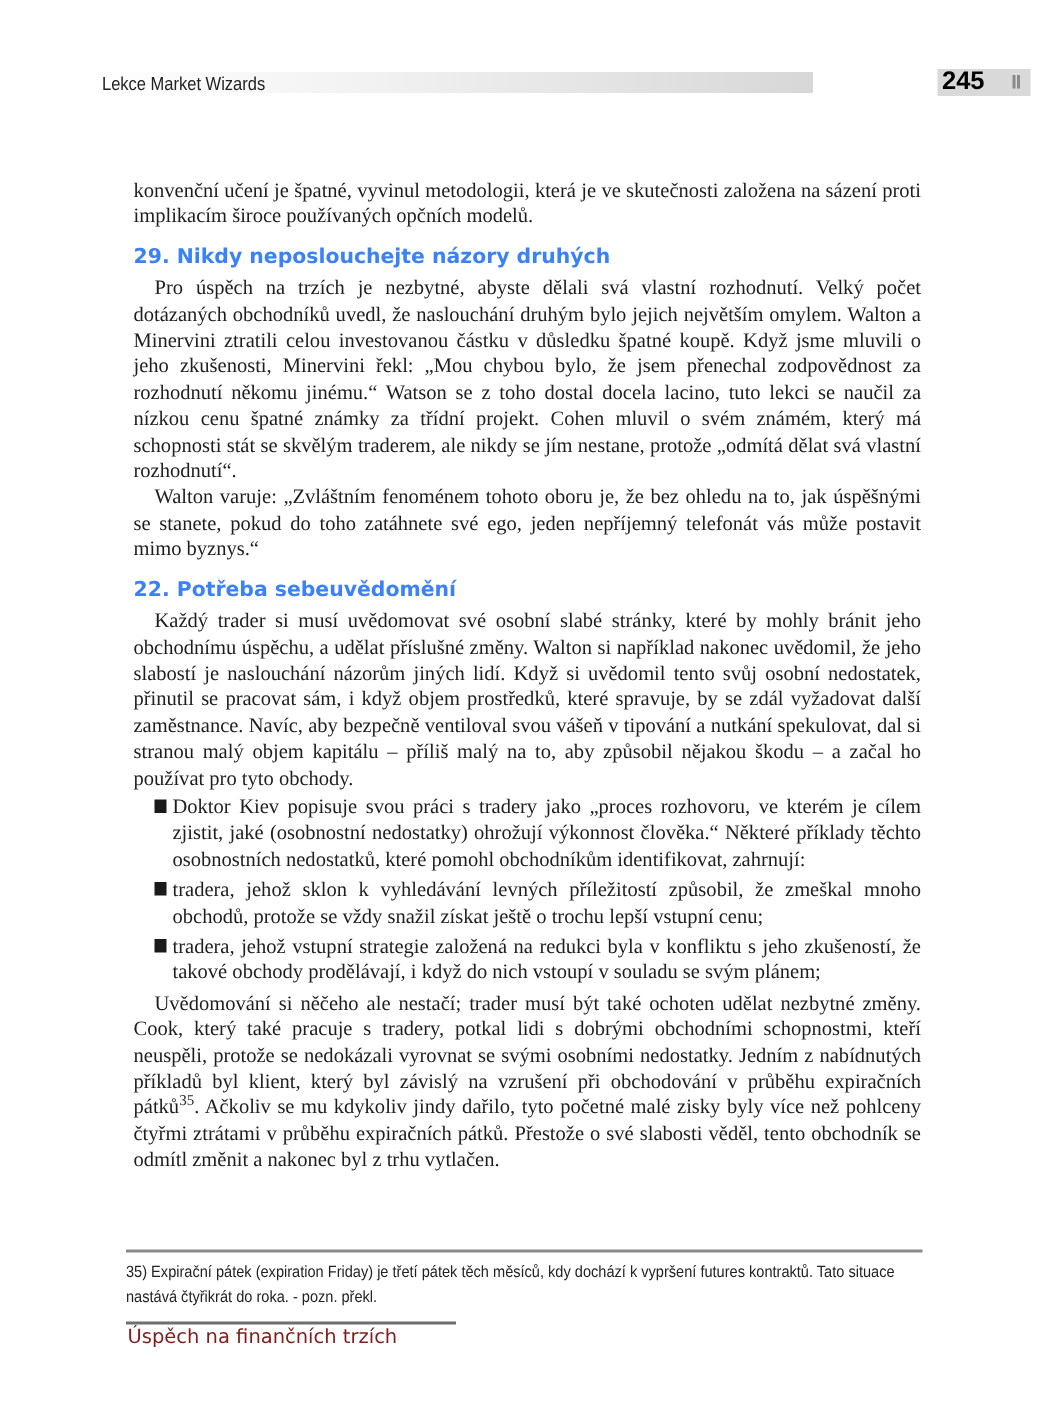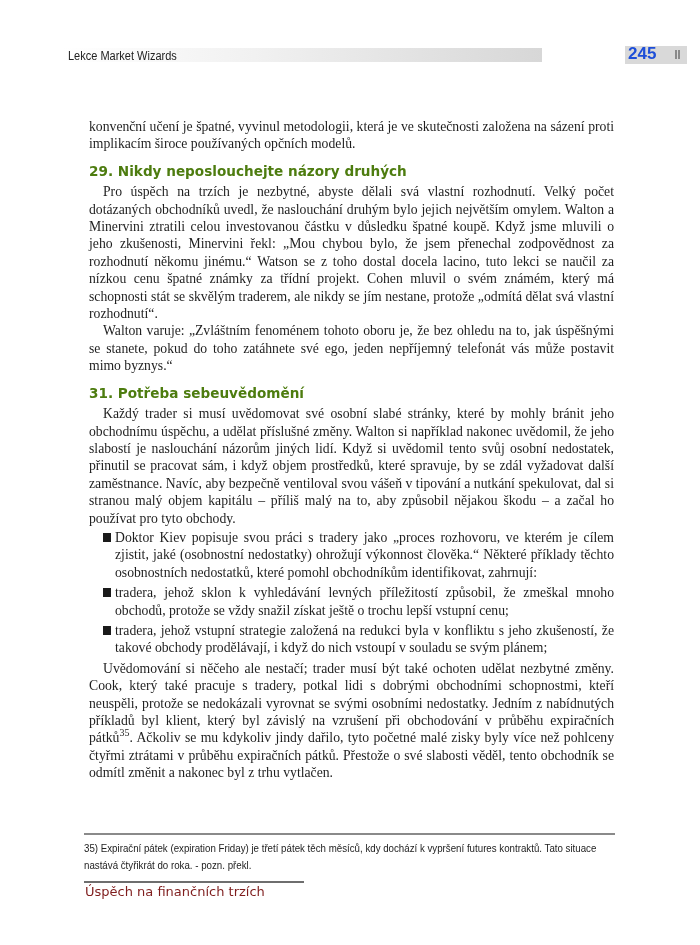--- a/index.html
+++ b/index.html
@@ -4,27 +4,27 @@
   <style>
     html, body { margin:0; padding:0; background:#ffffff; }
     body { width:700px; height:945px; position:relative; overflow:hidden; color:#1a1a1a; }
     .header { position:absolute; top:48px; left:62px; width:638px; height:20px; }
     .header-bar { position:absolute; left:0; top:0; width:480px; height:14px;
       background:linear-gradient(to right, #ffffff 0%, #f1f1f1 40%, #d7d7d7 100%); }
     .header-title { position:absolute; left:6px; top:1px; font-family:"Liberation Sans", sans-serif;
       font-size:12.5px; transform:scaleX(0.88); transform-origin:left top; color:#222; letter-spacing:0; }
     .pagenum-box { position:absolute; left:563px; top:-2px; width:62px; height:18px; background:#d9d9d9; }
     .pagenum { position:absolute; left:566px; top:-4px; font-family:"Liberation Sans", sans-serif;
-      font-weight:bold; font-size:17px; color:#1d4ed8; }
+      font-weight:bold; font-size:17px; color:#000000; }
     .pagenum-mark { position:absolute; left:613px; top:2px; width:2px; height:9px; background:#8a8a8a; box-shadow:3px 0 0 #8a8a8a; }
     .content { position:absolute; left:89px; top:86px; width:525px;
       font-family:"Liberation Serif", serif; font-size:13.7px; line-height:17.4px; color:#1e1e1e;margin-top:32px; }
     .content p { margin:0; text-align:justify; }
     .content p.indent { text-indent:14px; }
-    h2 { font-family:"DejaVu Sans", sans-serif; font-weight:bold; font-size:13.6px; margin:10px 0 3px 0; color:#4d7c0f; letter-spacing:0; }
+    h2 { font-family:"DejaVu Sans", sans-serif; font-weight:bold; font-size:13.6px; margin:10px 0 3px 0; color:#3b82f6; letter-spacing:0; }
     ul.bullets { list-style:none; margin:2px 0 3px 0; padding:0 0 0 14px; }
     ul.bullets li { position:relative; padding-left:12px; text-align:justify; margin-bottom:3px; }
     ul.bullets li .bullet { position:absolute; left:0; top:4px; width:8px; height:9px; background:#1a1a1a; }
     .footnote-rule { position:absolute; left:84px; top:833px; width:531px; height:2px; background:#8a8a8a; }
     .footnote { position:absolute; left:84px; top:840px; width:533px; font-family:"Liberation Sans", sans-serif;
       font-size:10.8px; line-height:17px; color:#222; transform:scaleX(0.9); transform-origin:left top; width:590px; }
     .footer-rule { position:absolute; left:84px; top:881px; width:220px; height:2px; background:#6e6e6e; }
     .footer-title { position:absolute; left:85px; top:884px; font-family:"DejaVu Sans", sans-serif; font-size:13px; color:#7f1d1d; }
     sup { font-size:10px; line-height:0; }
   </style>
@@ -40,21 +40,21 @@
 </div>
 
 <div class="content">
   <p>konvenční učení je špatné, vyvinul metodologii, která je ve skutečnosti založena na sázení proti implikacím široce používaných opčních modelů.</p>
 
   <h2>29. Nikdy neposlouchejte názory druhých</h2>
   <p class="indent">Pro úspěch na trzích je nezbytné, abyste dělali svá vlastní rozhodnutí. Velký počet dotázaných obchodníků uvedl, že naslouchání druhým bylo jejich největším omylem. Walton a Minervini ztratili celou investovanou částku v důsledku špatné koupě. Když jsme mluvili o jeho zkušenosti, Minervini řekl: „Mou chybou bylo, že jsem přenechal zodpovědnost za rozhodnutí někomu jinému.“ Watson se z toho dostal docela lacino, tuto lekci se naučil za nízkou cenu špatné známky za třídní projekt. Cohen mluvil o svém známém, který má schopnosti stát se skvělým traderem, ale nikdy se jím nestane, protože „odmítá dělat svá vlastní rozhodnutí“.</p>
 
   <p class="indent">Walton varuje: „Zvláštním fenoménem tohoto oboru je, že bez ohledu na to, jak úspěšnými se stanete, pokud do toho zatáhnete své ego, jeden nepříjemný telefonát vás může postavit mimo byznys.“</p>
 
-  <h2>31. Potřeba sebeuvědomění</h2>
+  <h2>22. Potřeba sebeuvědomění</h2>
   <p class="indent">Každý trader si musí uvědomovat své osobní slabé stránky, které by mohly bránit jeho obchodnímu úspěchu, a udělat příslušné změny. Walton si například nakonec uvědomil, že jeho slabostí je naslouchání názorům jiných lidí. Když si uvědomil tento svůj osobní nedostatek, přinutil se pracovat sám, i když objem prostředků, které spravuje, by se zdál vyžadovat další zaměstnance. Navíc, aby bezpečně ventiloval svou vášeň v tipování a nutkání spekulovat, dal si stranou malý objem kapitálu – příliš malý na to, aby způsobil nějakou škodu – a začal ho používat pro tyto obchody.</p>
 
   <ul class="bullets">
     <li>
       <span class="bullet"></span>
       <span>Doktor Kiev popisuje svou práci s tradery jako „proces rozhovoru, ve kterém je cílem zjistit, jaké (osobnostní nedostatky) ohrožují výkonnost člověka.“ Některé příklady těchto osobnostních nedostatků, které pomohl obchodníkům identifikovat, zahrnují:</span>
     </li>
     <li>
       <span class="bullet"></span>
       <span>tradera, jehož sklon k vyhledávání levných příležitostí způsobil, že zmeškal mnoho obchodů, protože se vždy snažil získat ještě o trochu lepší vstupní cenu;</span>

